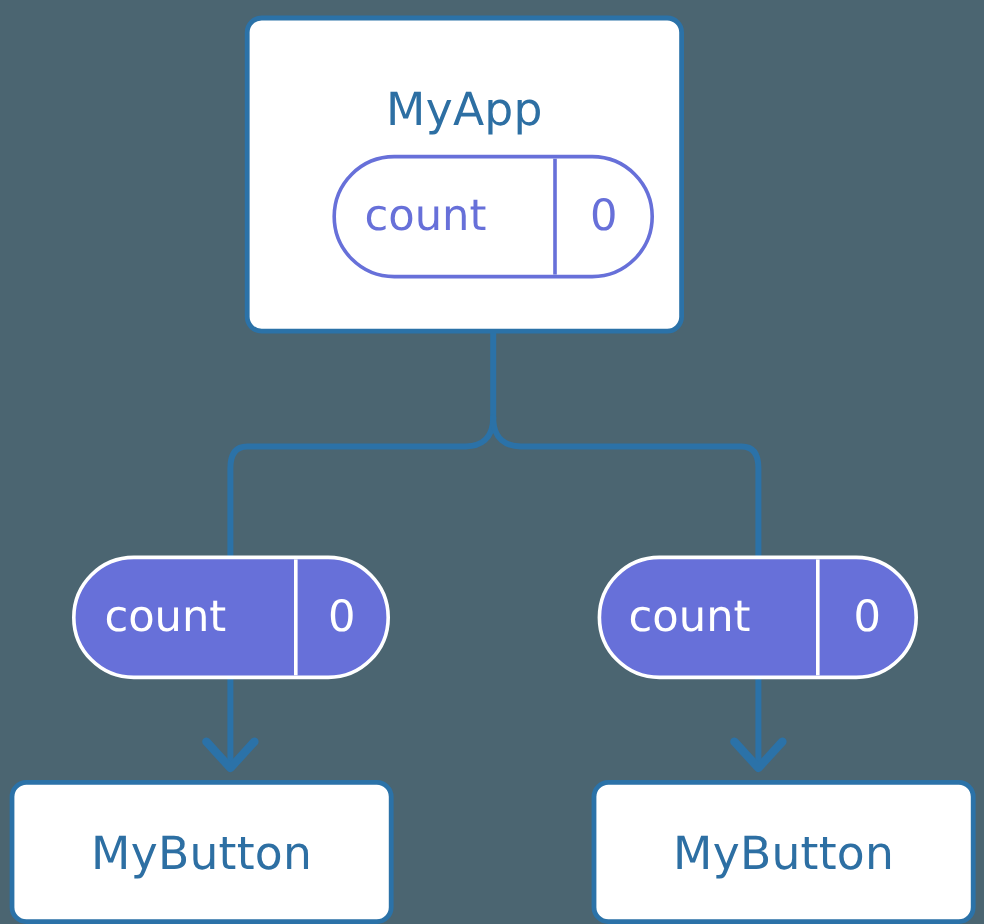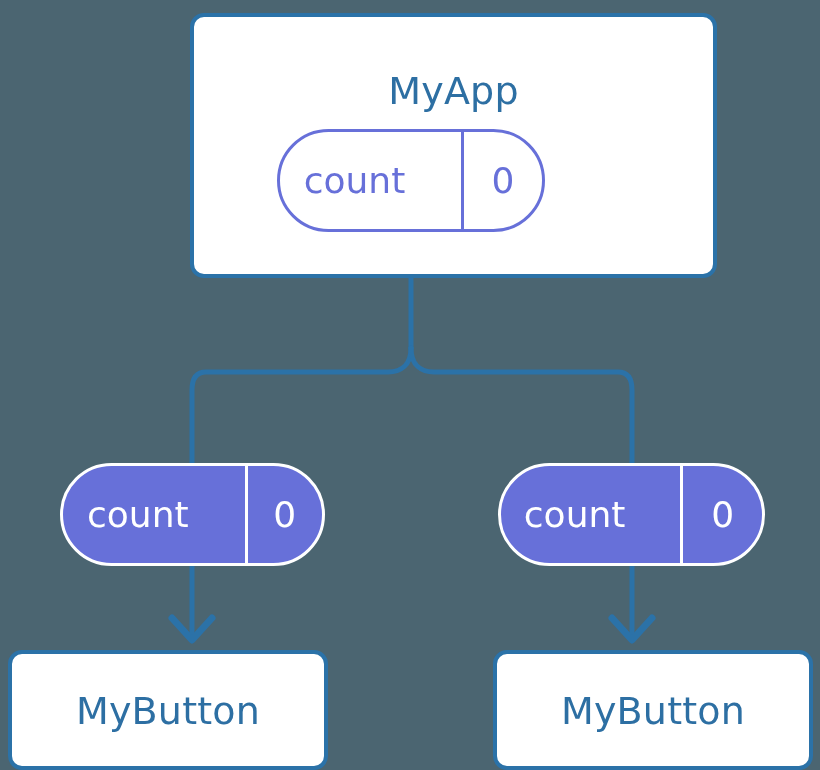--- a/index.html
+++ b/index.html
@@ -40,23 +40,23 @@
     color: #2d6fa3;
     font-size: 38px;
     font-weight: 400;
     text-align: center;
     letter-spacing: 0.2px;
     line-height: 1;
     white-space: nowrap;
   }
 
   #card-myapp {
-    left: 190px;
+    left: 204px;
     top: 13px;
-    width: 527px;
+    width: 366px;
     height: 265px;
   }
   #card-myapp .card-title {
     margin-top: 55px;
   }
 
   #card-mybutton-left {
     left: 8px;
     top: 650px;
     width: 320px;

